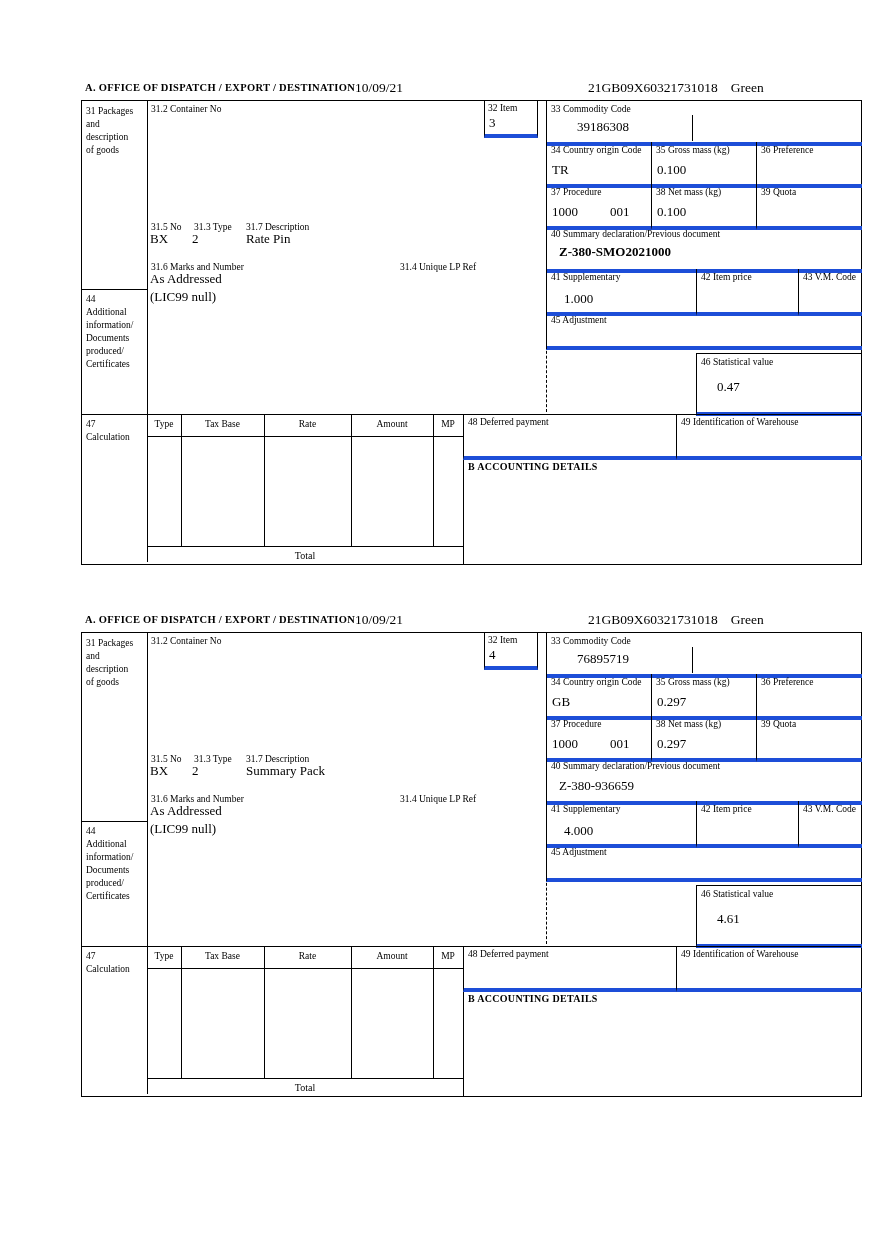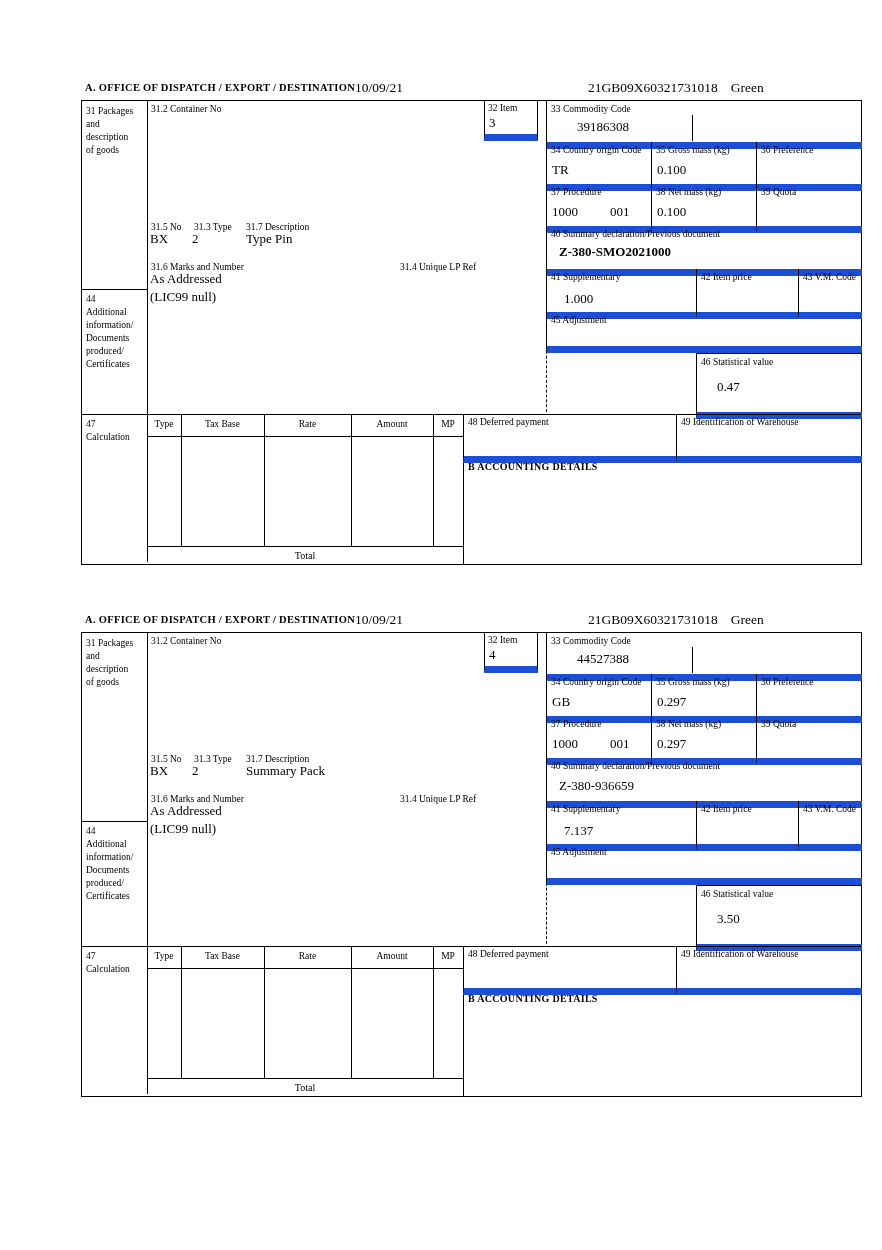--- a/index.html
+++ b/index.html
@@ -8,21 +8,21 @@
     font-family:"Liberation Serif", serif; position:relative; overflow:hidden;
   }
   .section { position:absolute; left:0; width:882px; height:500px; }
   .abs { position:absolute; }
   .lbl { font-size:9.5px; line-height:1; white-space:nowrap; }
   .val { font-size:13px; line-height:1; white-space:nowrap; }
   .mlines div { line-height:13px; font-size:9.5px; }
   .vline { width:0; border-left:1px solid #000; }
   .hline { height:0; border-top:1px solid #000; }
   .bl { border-left:1px solid #000; }
-  .bb { border-bottom:7px solid #1d4ed8; }
+  .bb { border-bottom:4px solid #1d4ed8; }
   .bt { border-top:1px solid #000; }
   .br { border-right:1px solid #000; }
   .form { position:absolute; left:81px; top:25px; width:779px; height:463px; border:1px solid #000; }
   .hdr-title { position:absolute; left:85px; top:7px; font-size:10.5px; font-weight:bold; letter-spacing:0.3px; white-space:nowrap; }
   .hdr-date  { position:absolute; left:355px; top:5px; font-size:13.5px; white-space:nowrap; }
   .hdr-ref   { position:absolute; left:588px; top:5px; font-size:13.5px; white-space:nowrap; }
   .channel { margin-left:13px; }
   .inlbl { position:absolute; left:4px; top:4px; }
   .inval { position:absolute; left:5px; top:21px; }
   .tc { text-align:center; }
@@ -66,21 +66,21 @@
     </div>
 
     <div class="abs lbl" style="left:69px;top:4px;">31.2 Container No</div>
 
     <div class="abs lbl" style="left:69px;top:122px;">31.5 No</div>
     <div class="abs lbl" style="left:112px;top:122px;">31.3 Type</div>
     <div class="abs lbl" style="left:164px;top:122px;">31.7 Description</div>
 
     <div class="abs val" style="left:68px;top:131px;">BX</div>
     <div class="abs val" style="left:110px;top:131px;">2</div>
-    <div class="abs val" style="left:164px;top:131px;">Type Pin</div>
+    <div class="abs val" style="left:164px;top:131px;">Rate Pin</div>
 
     <div class="abs lbl" style="left:69px;top:162px;">31.6 Marks and Number</div>
     <div class="abs lbl" style="left:318px;top:162px;">31.4 Unique LP Ref</div>
     <div class="abs val" style="left:68px;top:171px;">As Addressed</div>
 
     <div class="abs val" style="left:68px;top:189px;">(LIC99 null)</div>
 
     <div class="abs bl br bb" style="left:402px;top:0;width:52px;height:33px;">
       <div class="lbl" style="position:absolute;left:3px;top:3px;">32 Item</div>
       <div class="val" style="position:absolute;left:4px;top:15px;">3</div>
@@ -222,21 +222,21 @@
 
     <div class="abs val" style="left:68px;top:189px;">(LIC99 null)</div>
 
     <div class="abs bl br bb" style="left:402px;top:0;width:52px;height:33px;">
       <div class="lbl" style="position:absolute;left:3px;top:3px;">32 Item</div>
       <div class="val" style="position:absolute;left:4px;top:15px;">4</div>
     </div>
 
     <div class="abs bl bb" style="left:464px;top:0;width:315px;height:41px;">
       <div class="inlbl lbl">33 Commodity Code</div>
-      <div class="abs val" style="left:30px;top:19px;">44527388</div>
+      <div class="abs val" style="left:30px;top:19px;">76895719</div>
       <div class="abs vline" style="left:145px;top:14px;height:26px;"></div>
     </div>
 
     <div class="abs bl bb" style="left:464px;top:41px;width:105px;height:42px;">
       <div class="inlbl lbl">34 Country origin Code</div>
       <div class="inval val">GB</div>
     </div>
     <div class="abs bl bb" style="left:569px;top:41px;width:105px;height:42px;">
       <div class="inlbl lbl">35 Gross mass (kg)</div>
       <div class="inval val">0.297</div>
@@ -258,38 +258,38 @@
       <div class="inlbl lbl">39 Quota</div>
     </div>
 
     <div class="abs bl bb" style="left:464px;top:125px;width:315px;height:43px;">
       <div class="inlbl lbl">40 Summary declaration/Previous document</div>
       <div class="abs val" style="left:12px;top:21px;">Z-380-936659</div>
     </div>
 
     <div class="abs bl bb" style="left:464px;top:168px;width:150px;height:43px;">
       <div class="inlbl lbl">41 Supplementary</div>
-      <div class="abs val" style="left:17px;top:23px;">7.137</div>
+      <div class="abs val" style="left:17px;top:23px;">4.000</div>
     </div>
     <div class="abs bl bb" style="left:614px;top:168px;width:102px;height:43px;">
       <div class="inlbl lbl">42 Item price</div>
     </div>
     <div class="abs bl bb" style="left:716px;top:168px;width:63px;height:43px;">
       <div class="inlbl lbl">43 V.M. Code</div>
     </div>
 
     <div class="abs bl bb" style="left:464px;top:211px;width:315px;height:34px;">
       <div class="inlbl lbl">45 Adjustment</div>
     </div>
 
     <div class="abs" style="left:464px;top:245px;width:0;height:66px;border-left:1px dashed #000;"></div>
 
     <div class="abs bl bt bb" style="left:614px;top:252px;width:165px;height:58px;">
       <div class="inlbl lbl">46 Statistical value</div>
-      <div class="abs val" style="left:20px;top:26px;">3.50</div>
+      <div class="abs val" style="left:20px;top:26px;">4.61</div>
     </div>
 
     <div class="abs hline" style="left:0;top:313px;width:779px;"></div>
 
     <div class="abs br" style="left:65px;top:313px;width:316px;height:150px;">
       <div class="abs vline" style="left:34px;top:0;height:132px;"></div>
       <div class="abs vline" style="left:117px;top:0;height:132px;"></div>
       <div class="abs vline" style="left:204px;top:0;height:132px;"></div>
       <div class="abs vline" style="left:286px;top:0;height:132px;"></div>
       <div class="abs lbl tc" style="left:0;top:6px;width:34px;">Type</div>

